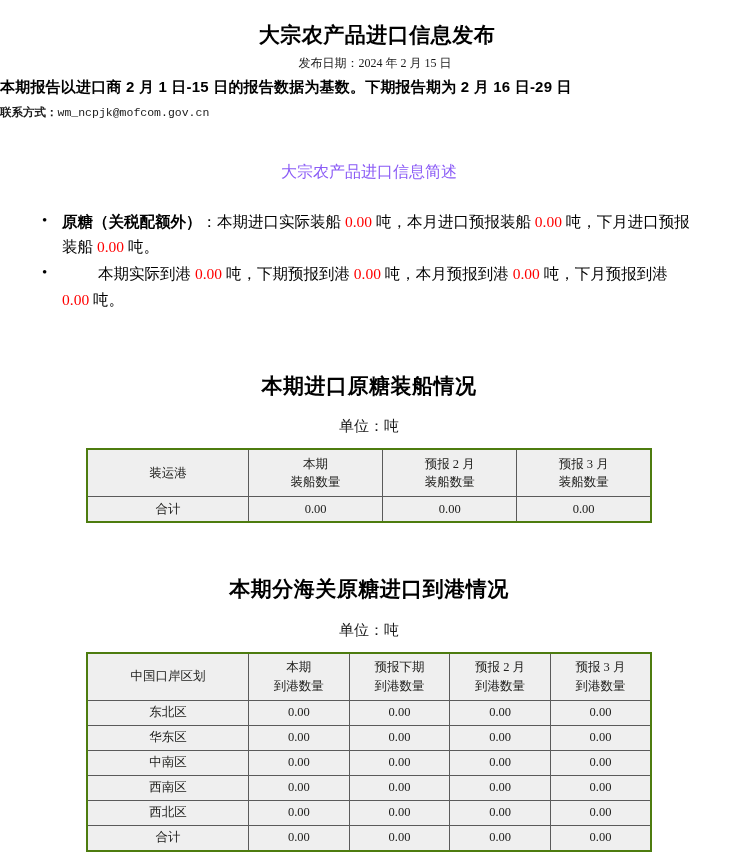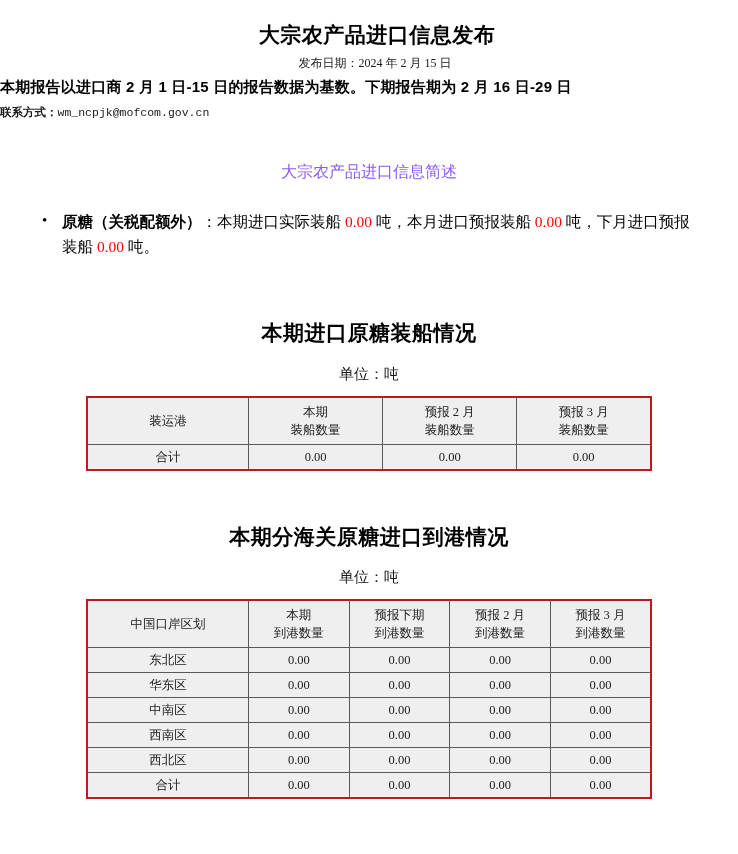--- a/index.html
+++ b/index.html
@@ -133,21 +133,21 @@
   table.data-table .body-cell {
     height: 20px;
   }
   table.data-table .col-first { width: 156px; }
 
   
   .table-wrap {
     position: relative;
   }
   .table-wrap table.data-table {
-    border: 2px solid #b91c1c;
+    border: 2px solid #4d7c0f;
   }
 
   #section-shipment { margin-top: 60px; }
   #section-arrival  { margin-top: 52px; }
 </style>
 </head>
 <body>
 
 <div>
   <h1 class="doc-title">大宗农产品进口信息发布</h1>
@@ -155,20 +155,21 @@
   <div class="period-note">本期报告以进口商 2 月 1 日-15 日的报告数据为基数。下期报告期为 2 月 16 日-29 日</div>
   <div class="contact">
     <span class="contact-label">联系方式：</span><span>wm_ncpjk@mofcom.gov.cn</span>
   </div>
 </div>
 
 <div>
   <h2 class="summary-heading">大宗农产品进口信息简述</h2>
   <ul class="summary-list" id="summary-list">
       <li><span class="item-label">原糖（关税配额外）</span><span>：</span><span>本期进口实际装船 </span><span class="num">0.00</span><span> 吨，本月进口预报装船 </span><span class="num">0.00</span><span> 吨，下月进口预报装船 </span><span class="num">0.00</span><span> 吨。</span></li>
+      <li><span class="lead-indent"></span><span>本期实际到港 </span><span class="num">0.00</span><span> 吨，下期预报到港 </span><span class="num">0.00</span><span> 吨，本月预报到港 </span><span class="num">0.00</span><span> 吨，下月预报到港 </span><span class="num">0.00</span><span> 吨。</span></li>
     </ul>
 </div>
 
 <div id="section-shipment">
   <h2 class="section-heading">本期进口原糖装船情况</h2>
   <div class="unit-note">单位：吨</div>
   <div class="table-wrap">
     <table class="data-table" id="shipment-table">
         <tbody>
           <tr>

